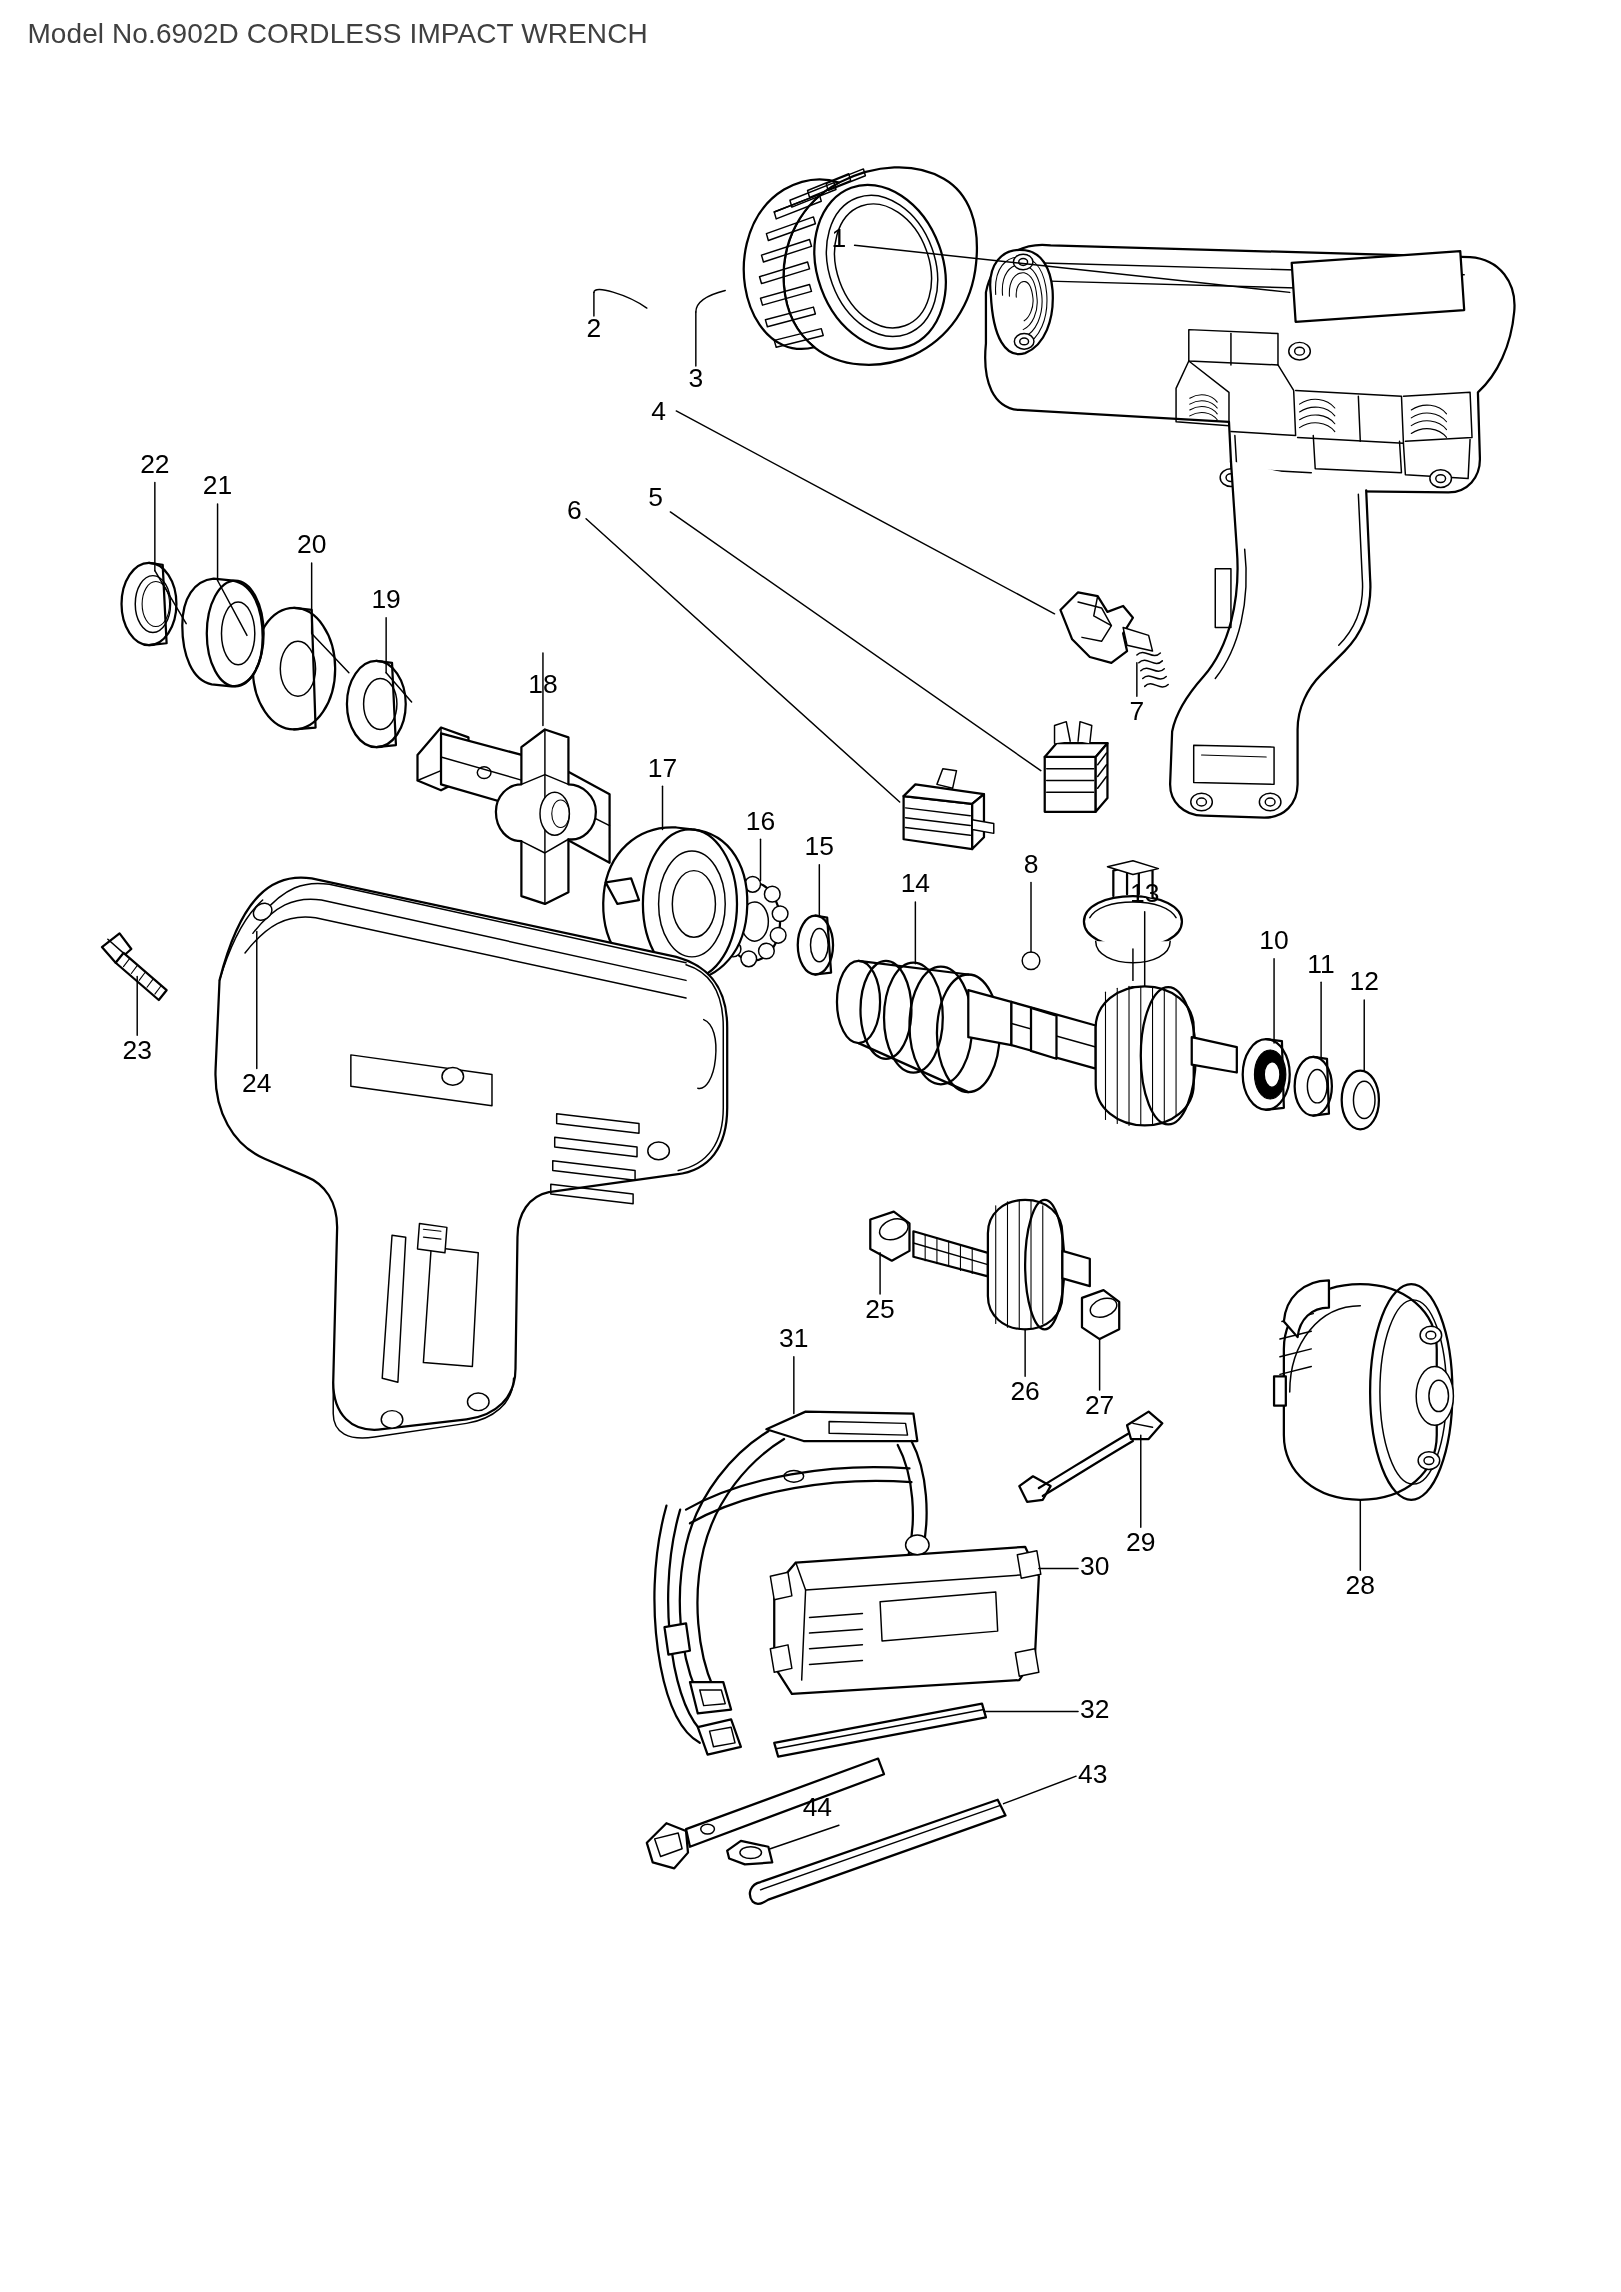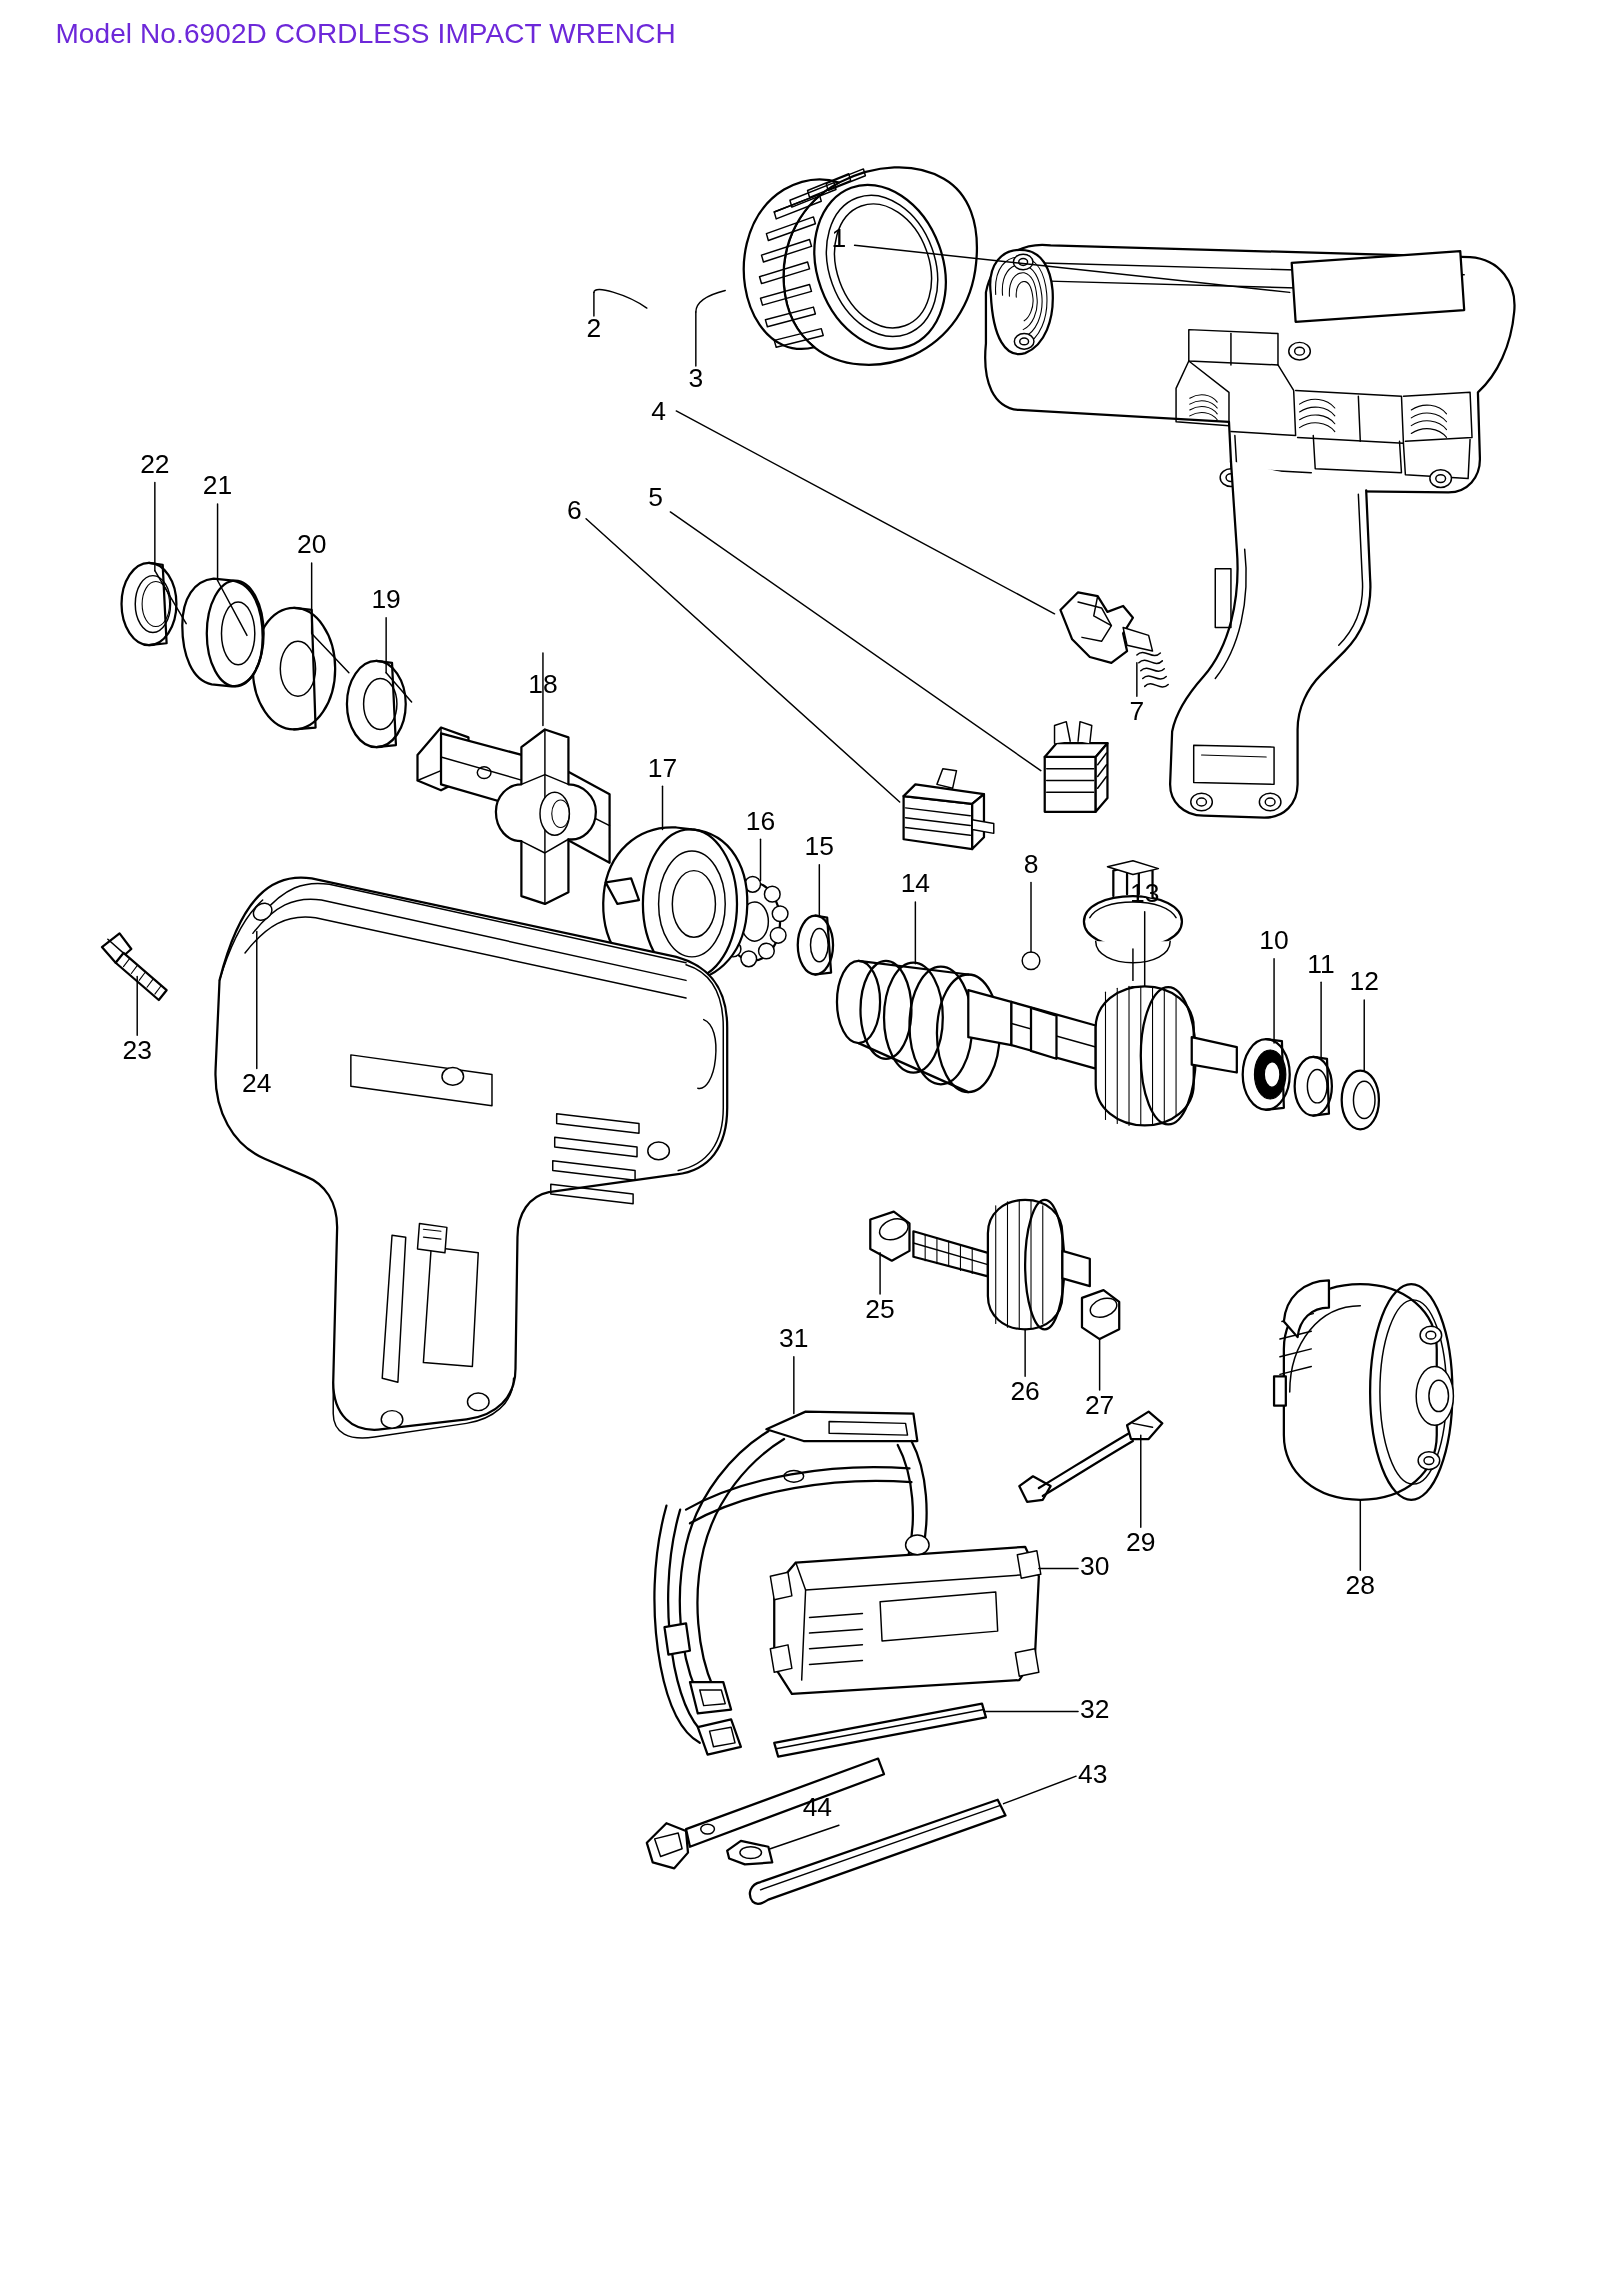--- a/index.html
+++ b/index.html
@@ -13,24 +13,23 @@
     font-family: "Liberation Sans", sans-serif;
     overflow: hidden;
     position: relative;
   }
   #page-title {
     position: absolute;
     left: 27.4px;
     top: 17.6px;
     font-size: 28px;
     font-weight: 400;
-    color: #6d28d9;
+    color: #404040;
     letter-spacing: 0.1px;
     white-space: nowrap;
-    margin-left: 28px;
   }
   #diagram-wrap {
     position: absolute;
     left: 0;
     top: 0;
     width: 1621px;
     height: 2293px;
   }
   svg#exploded-diagram {
     display: block;

